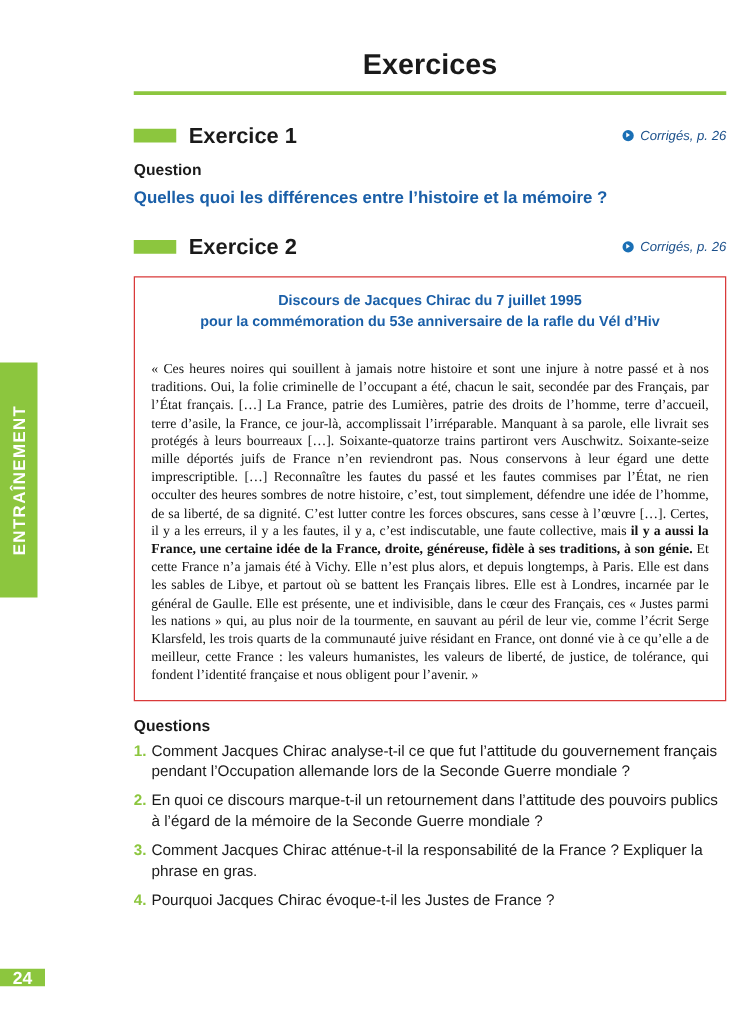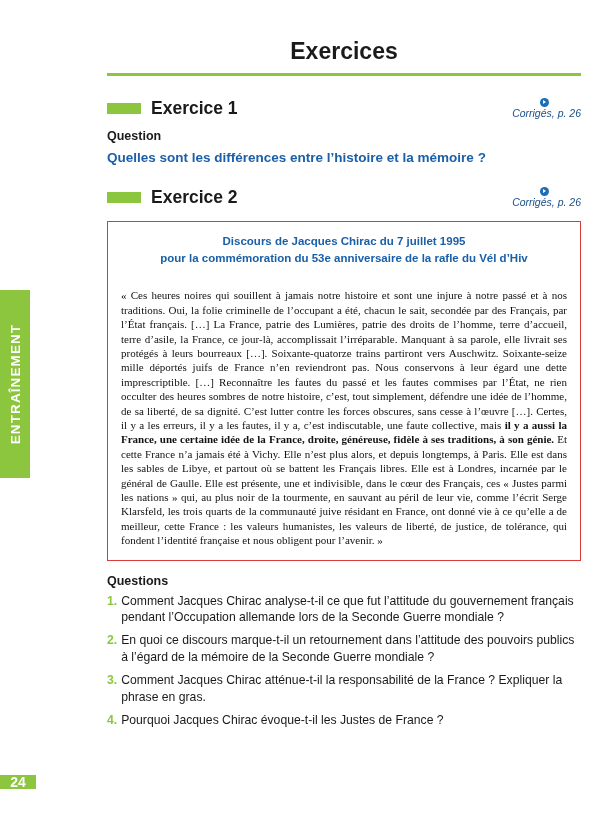--- a/index.html
+++ b/index.html
@@ -106,21 +106,20 @@
     font-weight: bold;
     color: #1a1a1a;
   }
   .corrige {
     margin-left: auto;
     display: flex;
     align-items: center;
     font-size: 10.5px;
     font-style: italic;
     color: #1a4f8a;
-    flex-direction: column;
   }
   .corrige .bullet {
     display: inline-block;
     width: 9px;
     height: 9px;
     border-radius: 50%;
     background: #1a6fb5;
     margin-right: 5px;
     position: relative;
   }
@@ -218,21 +217,21 @@
     <div class="ex-header">
       <div class="ex-bar"></div>
       <div class="ex-title">Exercice 1</div>
       <div class="corrige">
         <span class="bullet"></span>
         <span>Corrigés, p. 26</span>
       </div>
     </div>
 
     <div class="question-label">Question</div>
-    <div class="question-text">Quelles sont les différences entre l’histoire et la mémoire ?</div>
+    <div class="question-text">Quelles quoi les différences entre l’histoire et la mémoire ?</div>
 
     <div class="ex-header">
       <div class="ex-bar"></div>
       <div class="ex-title">Exercice 2</div>
       <div class="corrige">
         <span class="bullet"></span>
         <span>Corrigés, p. 26</span>
       </div>
     </div>
 

